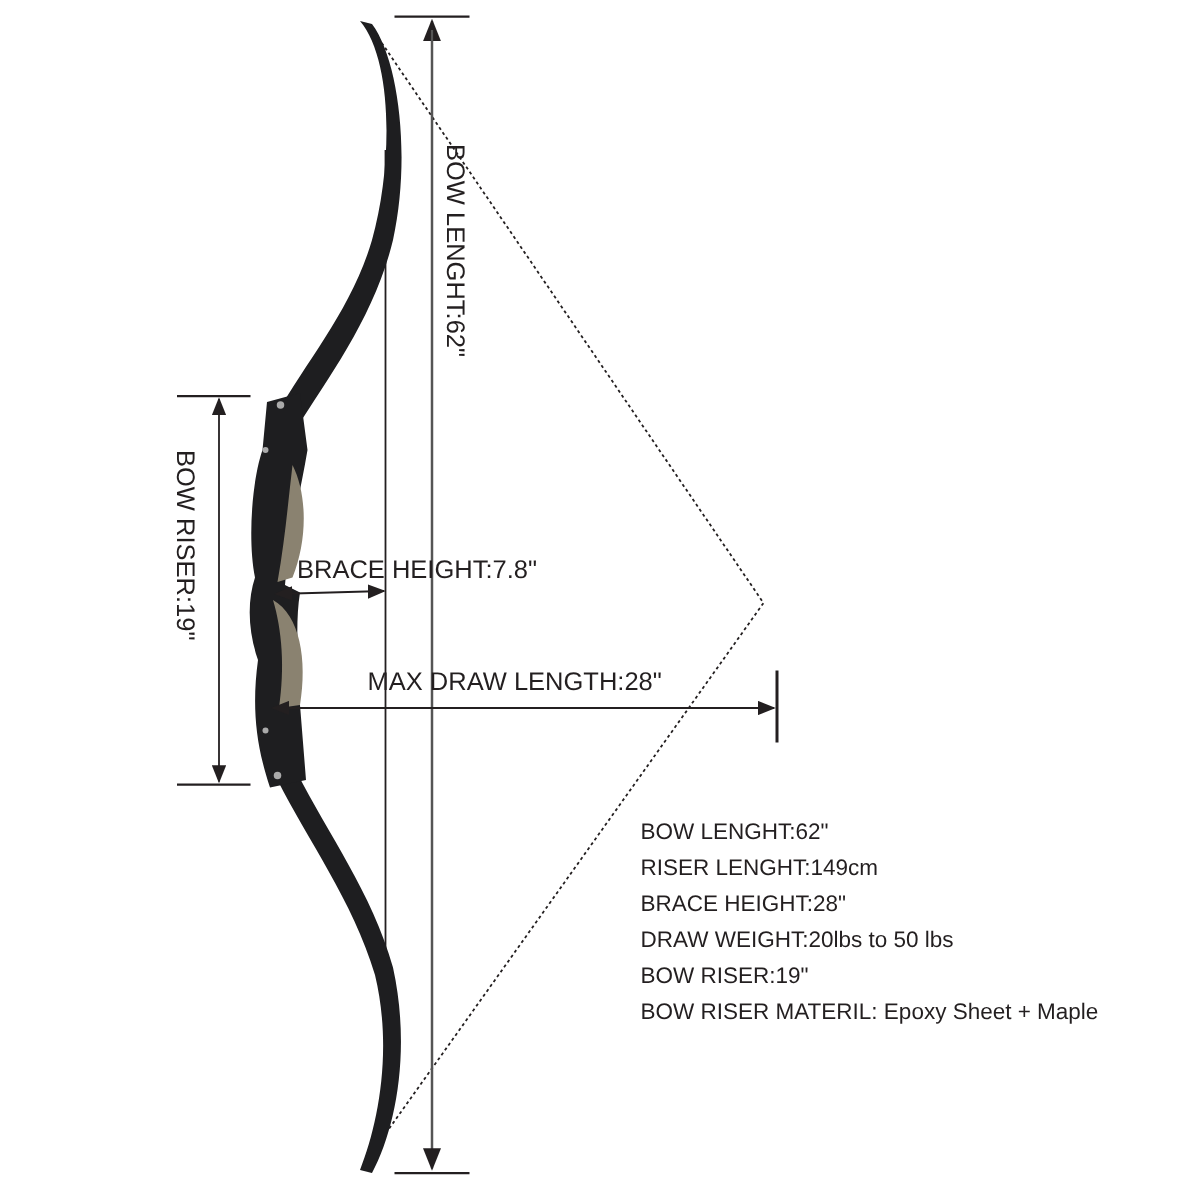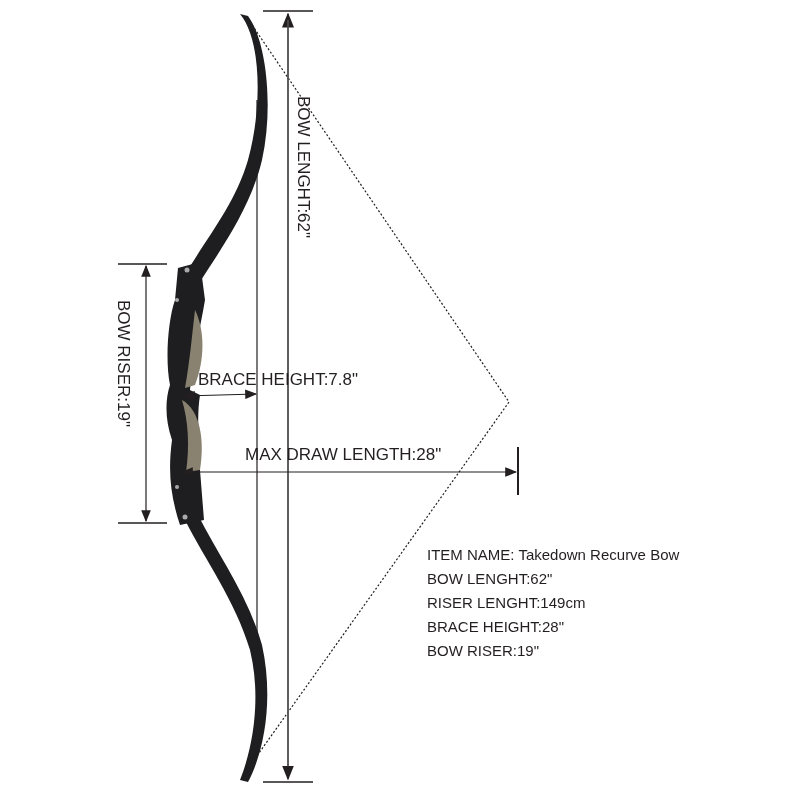--- a/index.html
+++ b/index.html
@@ -52,18 +52,19 @@
   <line x1="350" y1="472" x2="516" y2="472" stroke="#231f20" stroke-width="1.2" marker-end="url(#arr)"></line>
   <line x1="518" y1="447" x2="518" y2="495" stroke="#231f20" stroke-width="2"></line>
 </svg>
 
 <div class="vlabel" style="left:313px; top:96px; transform:rotate(90deg);">BOW LENGHT:62"</div>
 <div class="vlabel" style="left:133px; top:300px; transform:rotate(90deg);">BOW RISER:19"</div>
 <div class="hlabel" style="left:198px; top:370px;">BRACE HEIGHT:7.8"</div>
 <div class="hlabel" style="left:245px; top:445px;">MAX DRAW LENGTH:28"</div>
 
 <div class="specs">
-  <div>ITEM NAME: Takedown Recurve Bow</div>
   <div>BOW LENGHT:62"</div>
   <div>RISER LENGHT:149cm</div>
   <div>BRACE HEIGHT:28"</div>
+  <div>DRAW WEIGHT:20lbs to 50 lbs</div>
   <div>BOW RISER:19"</div>
+  <div>BOW RISER MATERIL: Epoxy Sheet + Maple</div>
 </div>
 
 </body></html>

